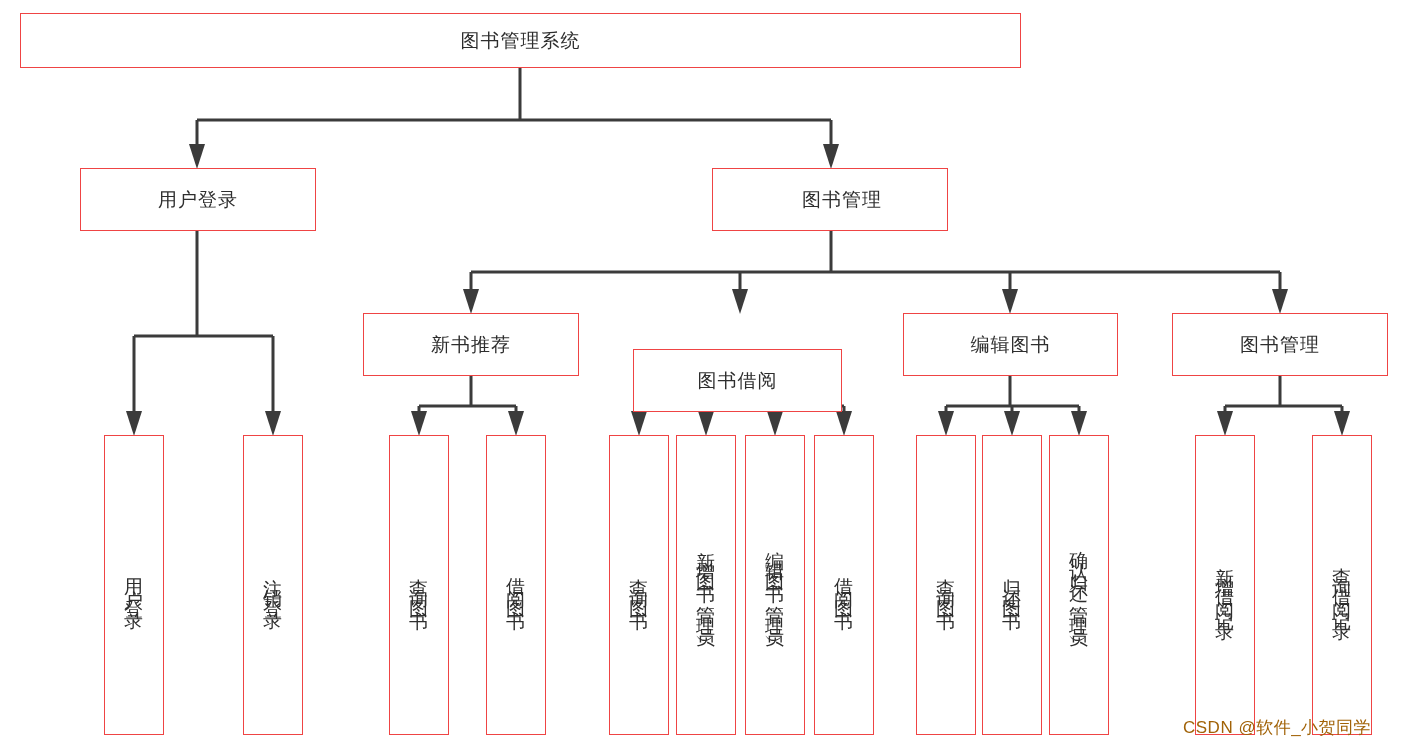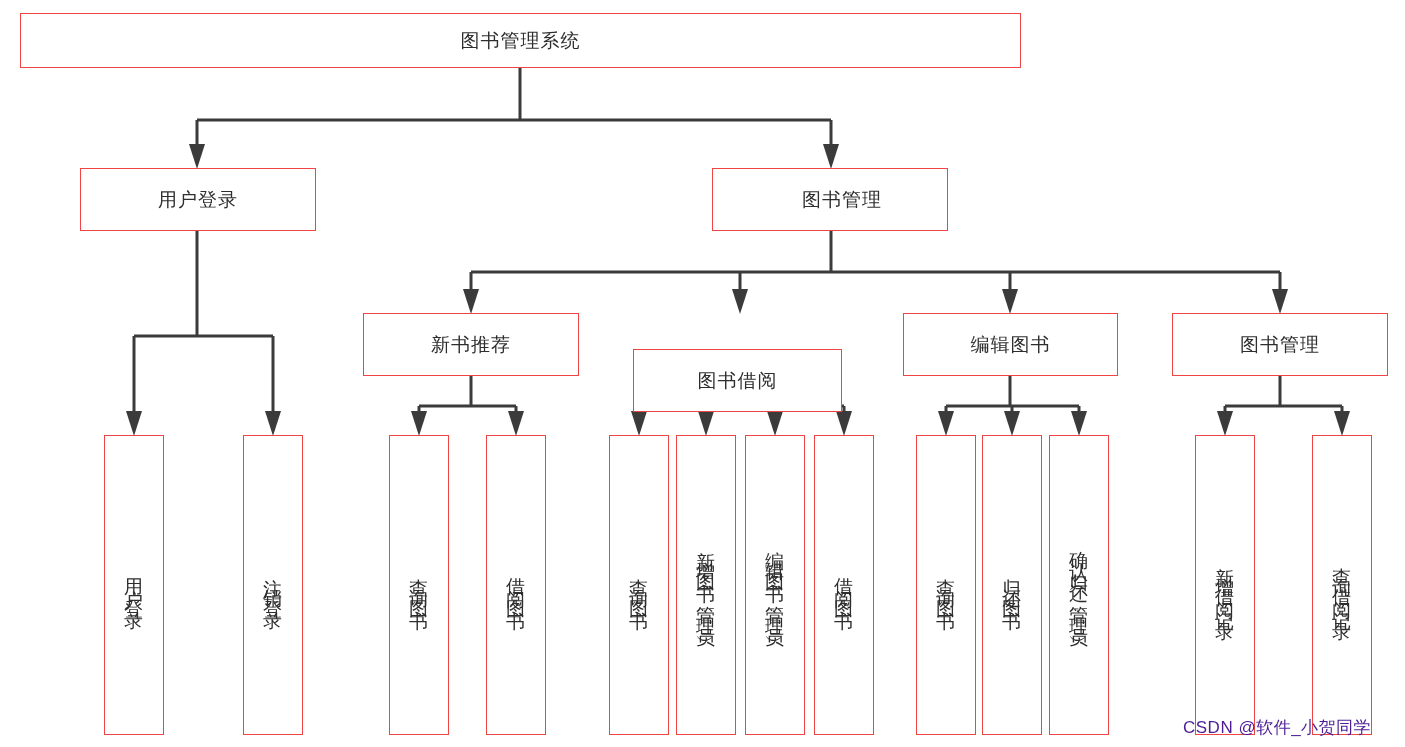--- a/index.html
+++ b/index.html
@@ -29,21 +29,21 @@
     writing-mode: vertical-rl;
     text-orientation: mixed;
     letter-spacing: 11px;
     line-height: 1;
   }
   .watermark {
     position: absolute;
     z-index: 3;
     left: 1183px;
     top: 716px;
-    color: #4c1d95;
+    color: #a16207;
     font-size: 17px;
     letter-spacing: 0.5px;
     white-space: nowrap;
   }
 </style>
 </head>
 <body>
 
 <div class="canvas">
 

